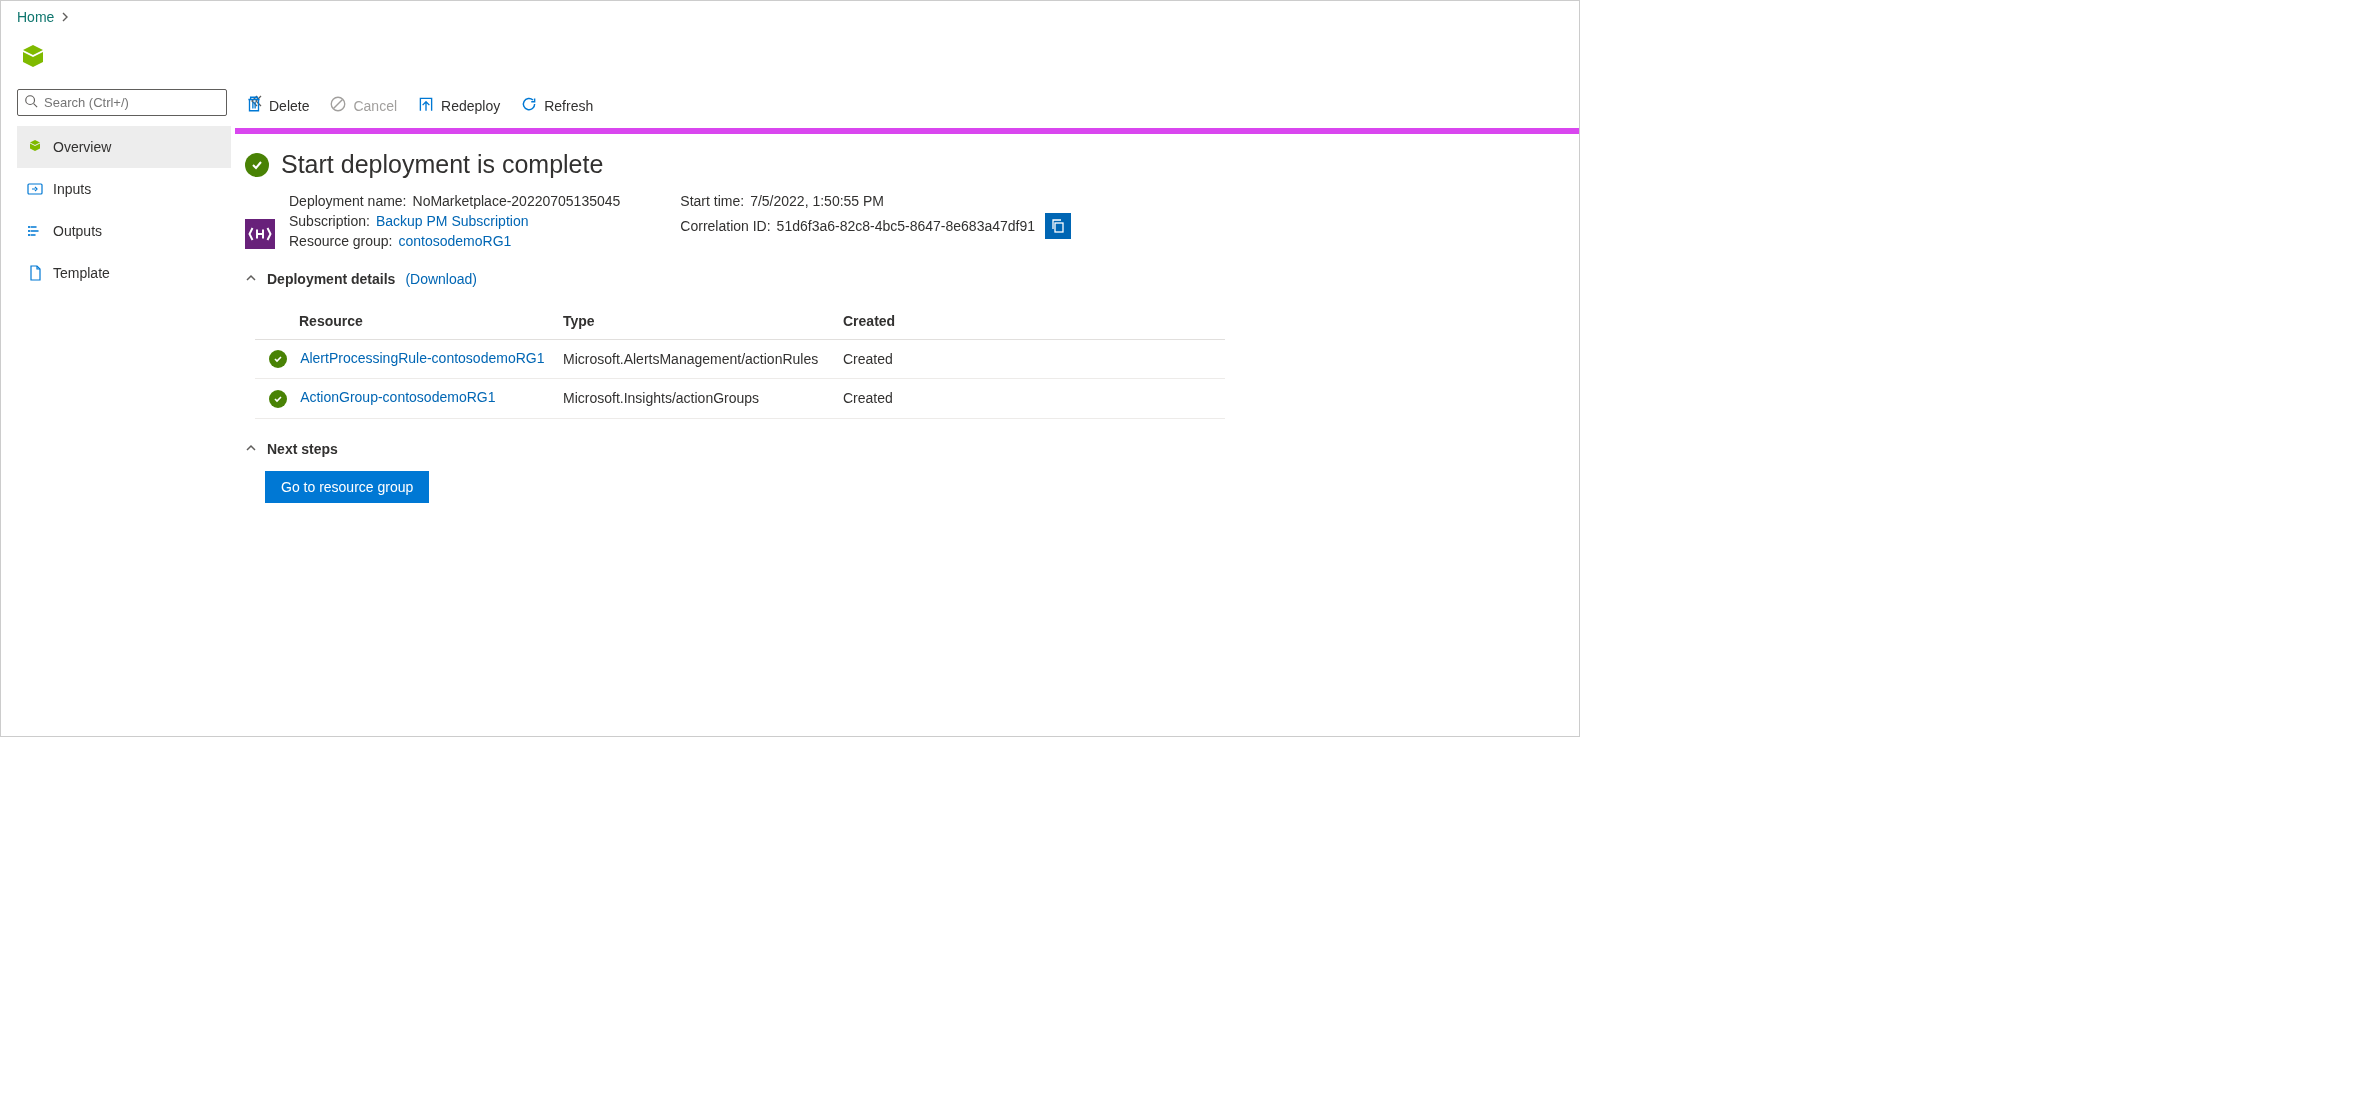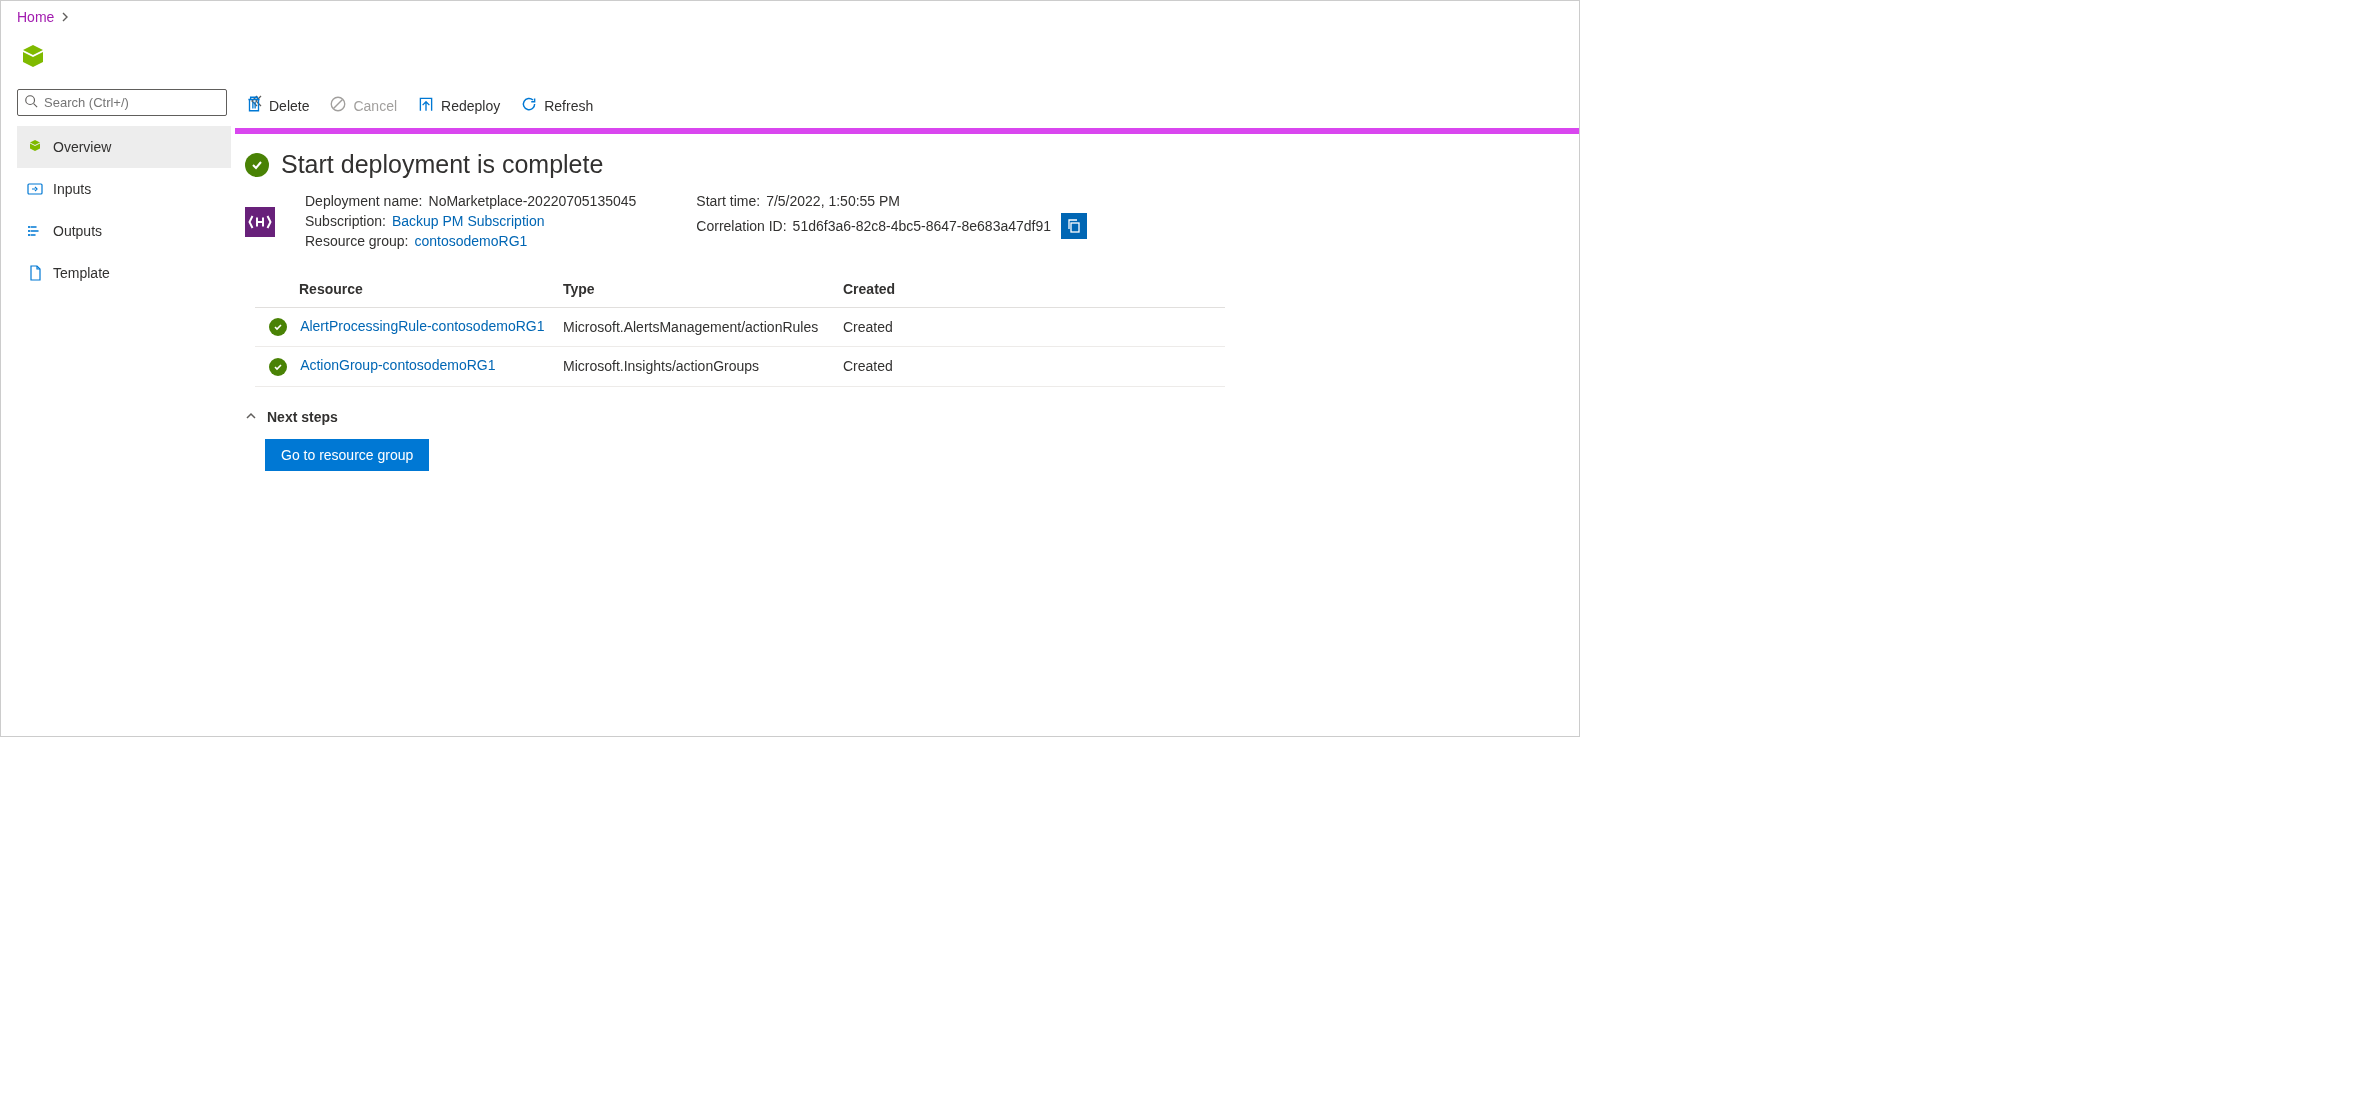--- a/index.html
+++ b/index.html
@@ -1,21 +1,21 @@
 <!DOCTYPE html>
 <html><head>
 <meta charset="utf-8">
 <style>
   * { box-sizing: border-box; margin: 0; padding: 0; font-family: "Segoe UI", -apple-system, BlinkMacSystemFont, sans-serif; }
   body { background: #fff; color: #323130; font-size: 14px; }
   .app { border: 1px solid #ccc; width: 1580px; height: 737px; display: flex; flex-direction: column; overflow: hidden; }
 
   
   .breadcrumb { padding: 8px 16px 4px; display: flex; align-items: center; gap: 6px; font-size: 14px; }
-  .breadcrumb a { color: #a21caf; text-decoration: none; }
+  .breadcrumb a { color: #0f766e; text-decoration: none; }
   .breadcrumb .chev { color: #605e5c; }
 
   
   .header { display: flex; align-items: flex-start; padding: 8px 16px 14px; gap: 12px; }
   .header-icon { width: 32px; height: 32px; margin-top: 6px; }
   .header-titles h1 { font-size: 26px; font-weight: 600; color: #323130; display:flex; align-items:center; gap:14px;}
   .header-titles .sub { color: #605e5c; font-size: 13px; margin-top: 2px; }
   .pin-btn, .more-btn { background:none; border:none; cursor:pointer; padding:4px; color:#605e5c; }
 
   
@@ -39,21 +39,21 @@
   .tool-btn.disabled { color:#a19f9d; cursor:default; }
   .tool-btn svg { width:18px; height:18px; }
 
   .content { padding: 16px 16px 16px 10px; overflow:auto; }
 
   .status-row { display:flex; align-items:center; gap:12px; margin-bottom:14px; }
   .status-row h2 { font-size: 25px; font-weight: 400; color:#323130; }
   .ok-badge { width:24px; height:24px; border-radius:50%; background:#498205; display:flex; align-items:center; justify-content:center; }
   .ok-badge svg { width:14px; height:14px; }
 
-  .meta { display:flex; gap:30px; align-items:center; }
+  .meta { display:flex; gap:14px; align-items:flex-end; }
   .meta-icon { width:30px; height:30px; background:#68217a; display:flex; align-items:center; justify-content:center; margin-top:2px;}
   .meta-cols { flex:1; display:flex; gap:60px; }
   .meta-col { display:flex; flex-direction:column; gap:4px; font-size:14px; }
   .meta-row { display:flex; gap:6px; align-items:center;}
   .meta-row .label { color:#323130; }
   .meta-row .value { color:#323130; }
   .meta-row .link { color:#0066b4; cursor:pointer; }
   .copy-btn { width:26px; height:26px; border:1px solid #0066b4; background:#0066b4; display:flex; align-items:center; justify-content:center; cursor:pointer; margin-left:4px;}
   .copy-btn svg { width:16px; height:16px; }
 
@@ -235,20 +235,29 @@
                       <rect x="5" y="5" width="8" height="9" fill="none" stroke="#fff" stroke-width="1.3"></rect>
                       <path d="M3 11 L3 2 L11 2" fill="none" stroke="#fff" stroke-width="1.3"></path>
                     </svg>
                 </span>
               </div>
             </div>
           </div>
         </div>
 
         <div class="section">
+          <div class="section-head">
+            <span class="chevron">
+              <svg width="12" height="12" viewBox="0 0 12 12">
+                  <path d="M2 8 L6 4 L10 8" fill="none" stroke="#605e5c" stroke-width="1.5"></path>
+                </svg>
+            </span>
+            <span class="title">Deployment details</span>
+            <span class="dl">(Download)</span>
+          </div>
 
           <table class="res">
             <thead>
               <tr>
                 <th style="width:300px">Resource</th>
                 <th style="width:280px">Type</th>
                 <th>Created</th>
               </tr>
             </thead>
             <tbody>

